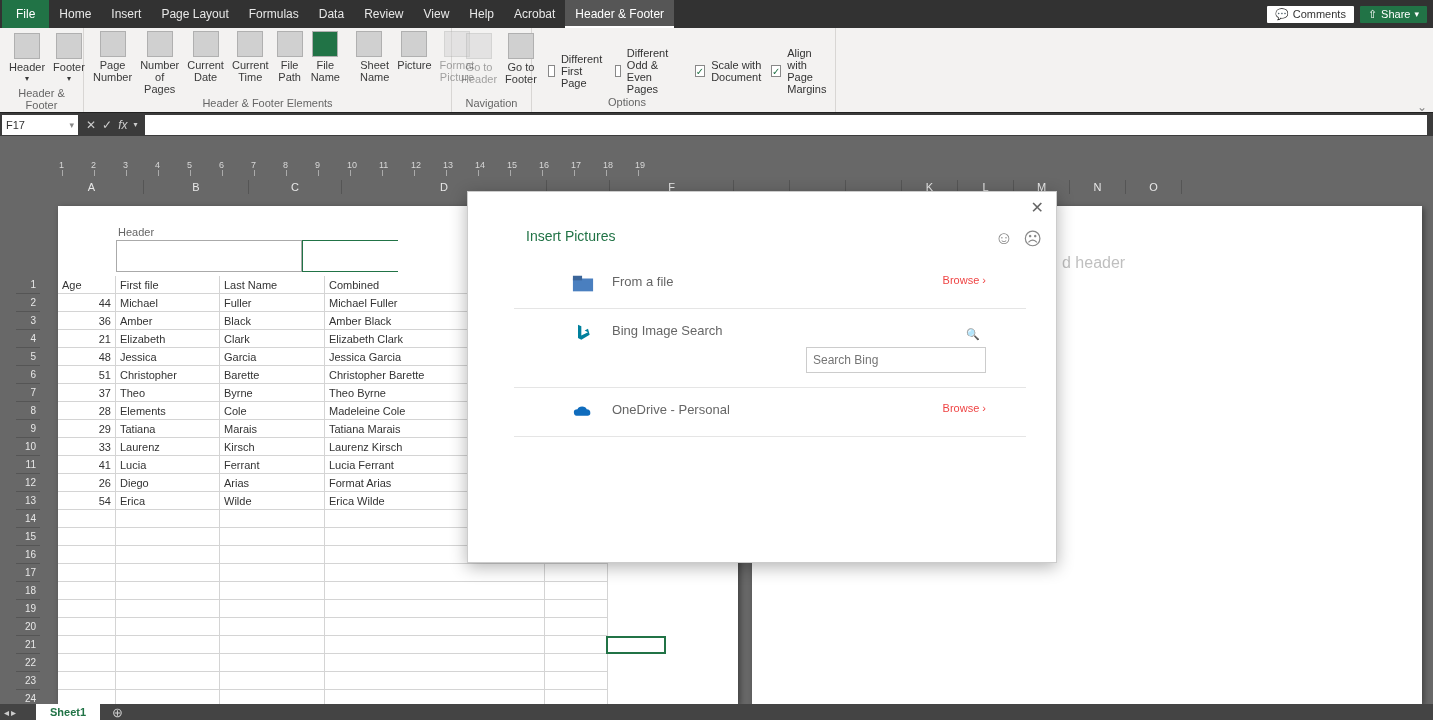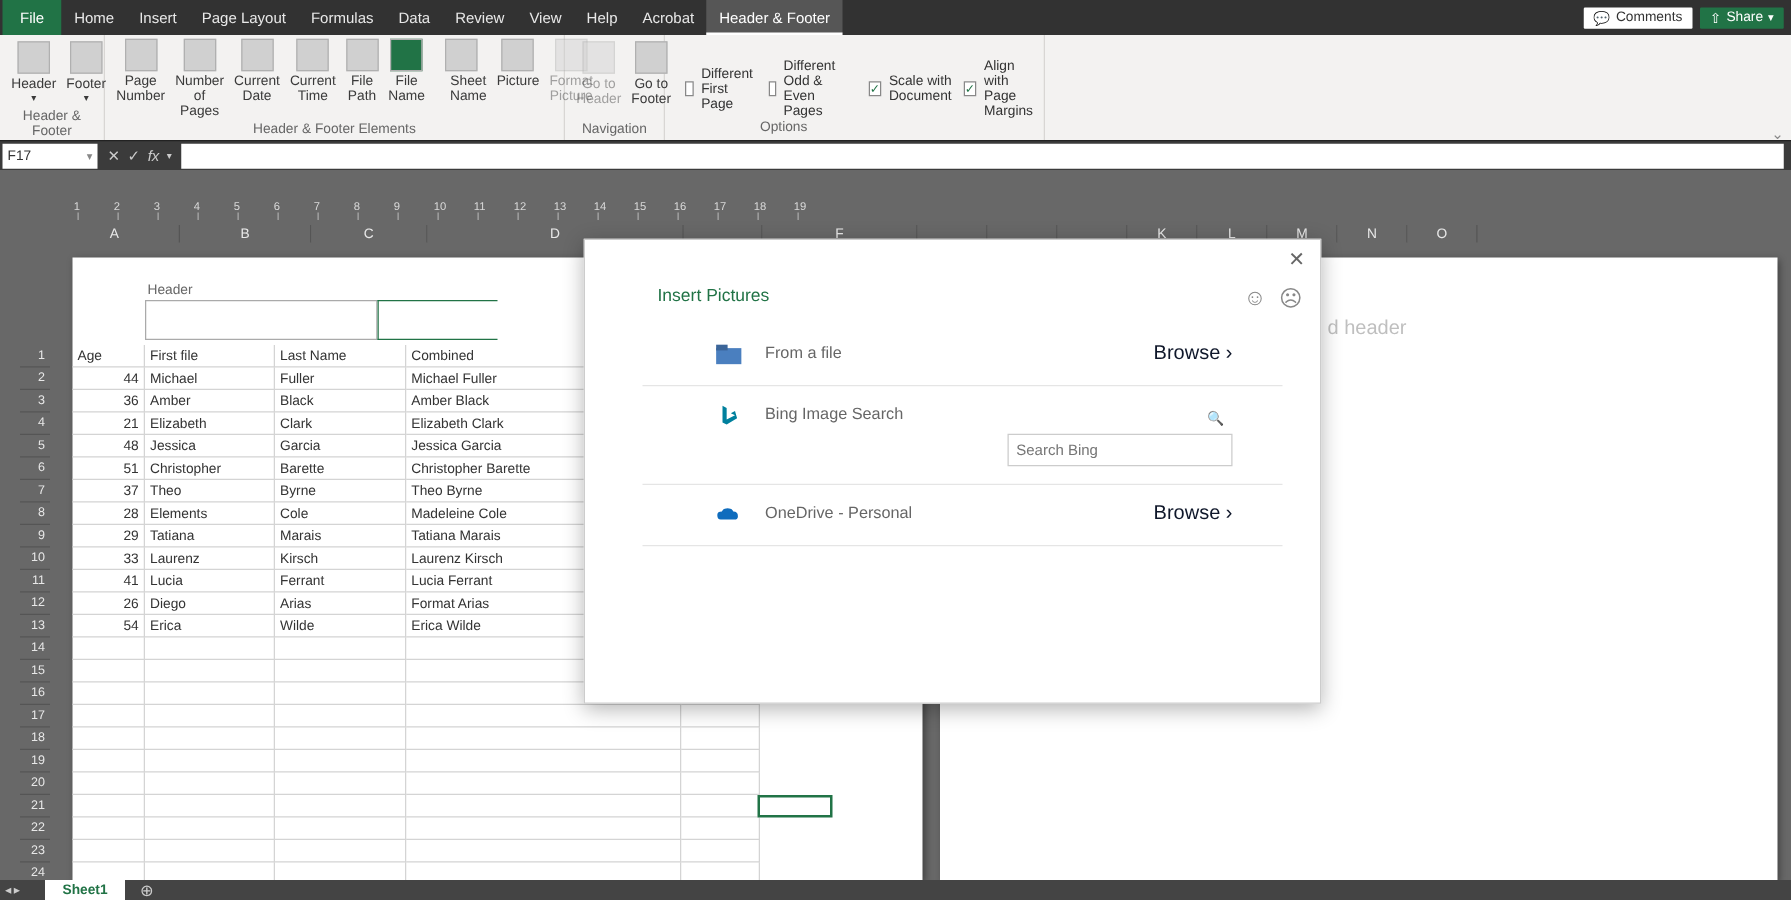--- a/index.html
+++ b/index.html
@@ -60,21 +60,21 @@
     
     .dialog { position: absolute; top: 191px; left: 467px; width: 590px; height: 372px; background: #fff; box-shadow: 0 4px 16px rgba(0,0,0,0.3); border: 1px solid #ccc; z-index: 100; }
     .dlg-top { position: relative; height: 18px; }
     .dlg-close { position: absolute; right: 8px; top: 4px; font-size: 16px; color: #666; cursor: pointer; padding: 2px 4px; }
     .dlg-title { font-size: 14px; font-weight: 300; color: #217346; padding: 18px 0 16px 58px; }
     .dlg-feedback { position: absolute; right: 14px; top: 36px; display: flex; gap: 10px; font-size: 18px; color: #888; }
     .dlg-row { display: flex; padding: 14px 40px 14px 58px; border-bottom: 1px solid #e5e5e5; margin: 0 30px 0 46px; }
     .dlg-row:first-of-type { border-top: 1px solid #e5e5e5; }
     .dlg-ic { width: 22px; height: 20px; margin-right: 18px; }
     .dlg-txt { flex: 1; font-size: 13px; color: #666; }
-    .dlg-action { font-size: 16px; color: #0f172a; cursor: pointer; }
+    .dlg-action { font-size: 11px; color: #ef4444; cursor: pointer; }
     .dlg-search { width: 180px; height: 26px; border: 1px solid #ccc; padding: 0 24px 0 6px; font-size: 12px; color: #999; position: relative; margin-top: 24px; }
     .dlg-search-ic { position: absolute; right: 6px; top: 5px; color: #aaa; font-size: 11px; }
     
     
     .tabbar { position: absolute; bottom: 0; left: 0; right: 0; height: 16px; background: #444; display: flex; align-items: center; }
     .tab-nav { width: 36px; display: flex; gap: 2px; padding-left: 4px; color: #ccc; font-size: 10px; }
     .sheet-tab { background: #fff; color: #217346; font-size: 11px; padding: 1px 14px; height: 16px; line-height: 14px; font-weight: 600; }
     .newtab { color: #ccc; padding-left: 12px; font-size: 13px; }
     
     .rt-header-txt { position: absolute; top: 118px; left: 1062px; color: #bfbfbf; font-size: 16px; z-index: 50; }

